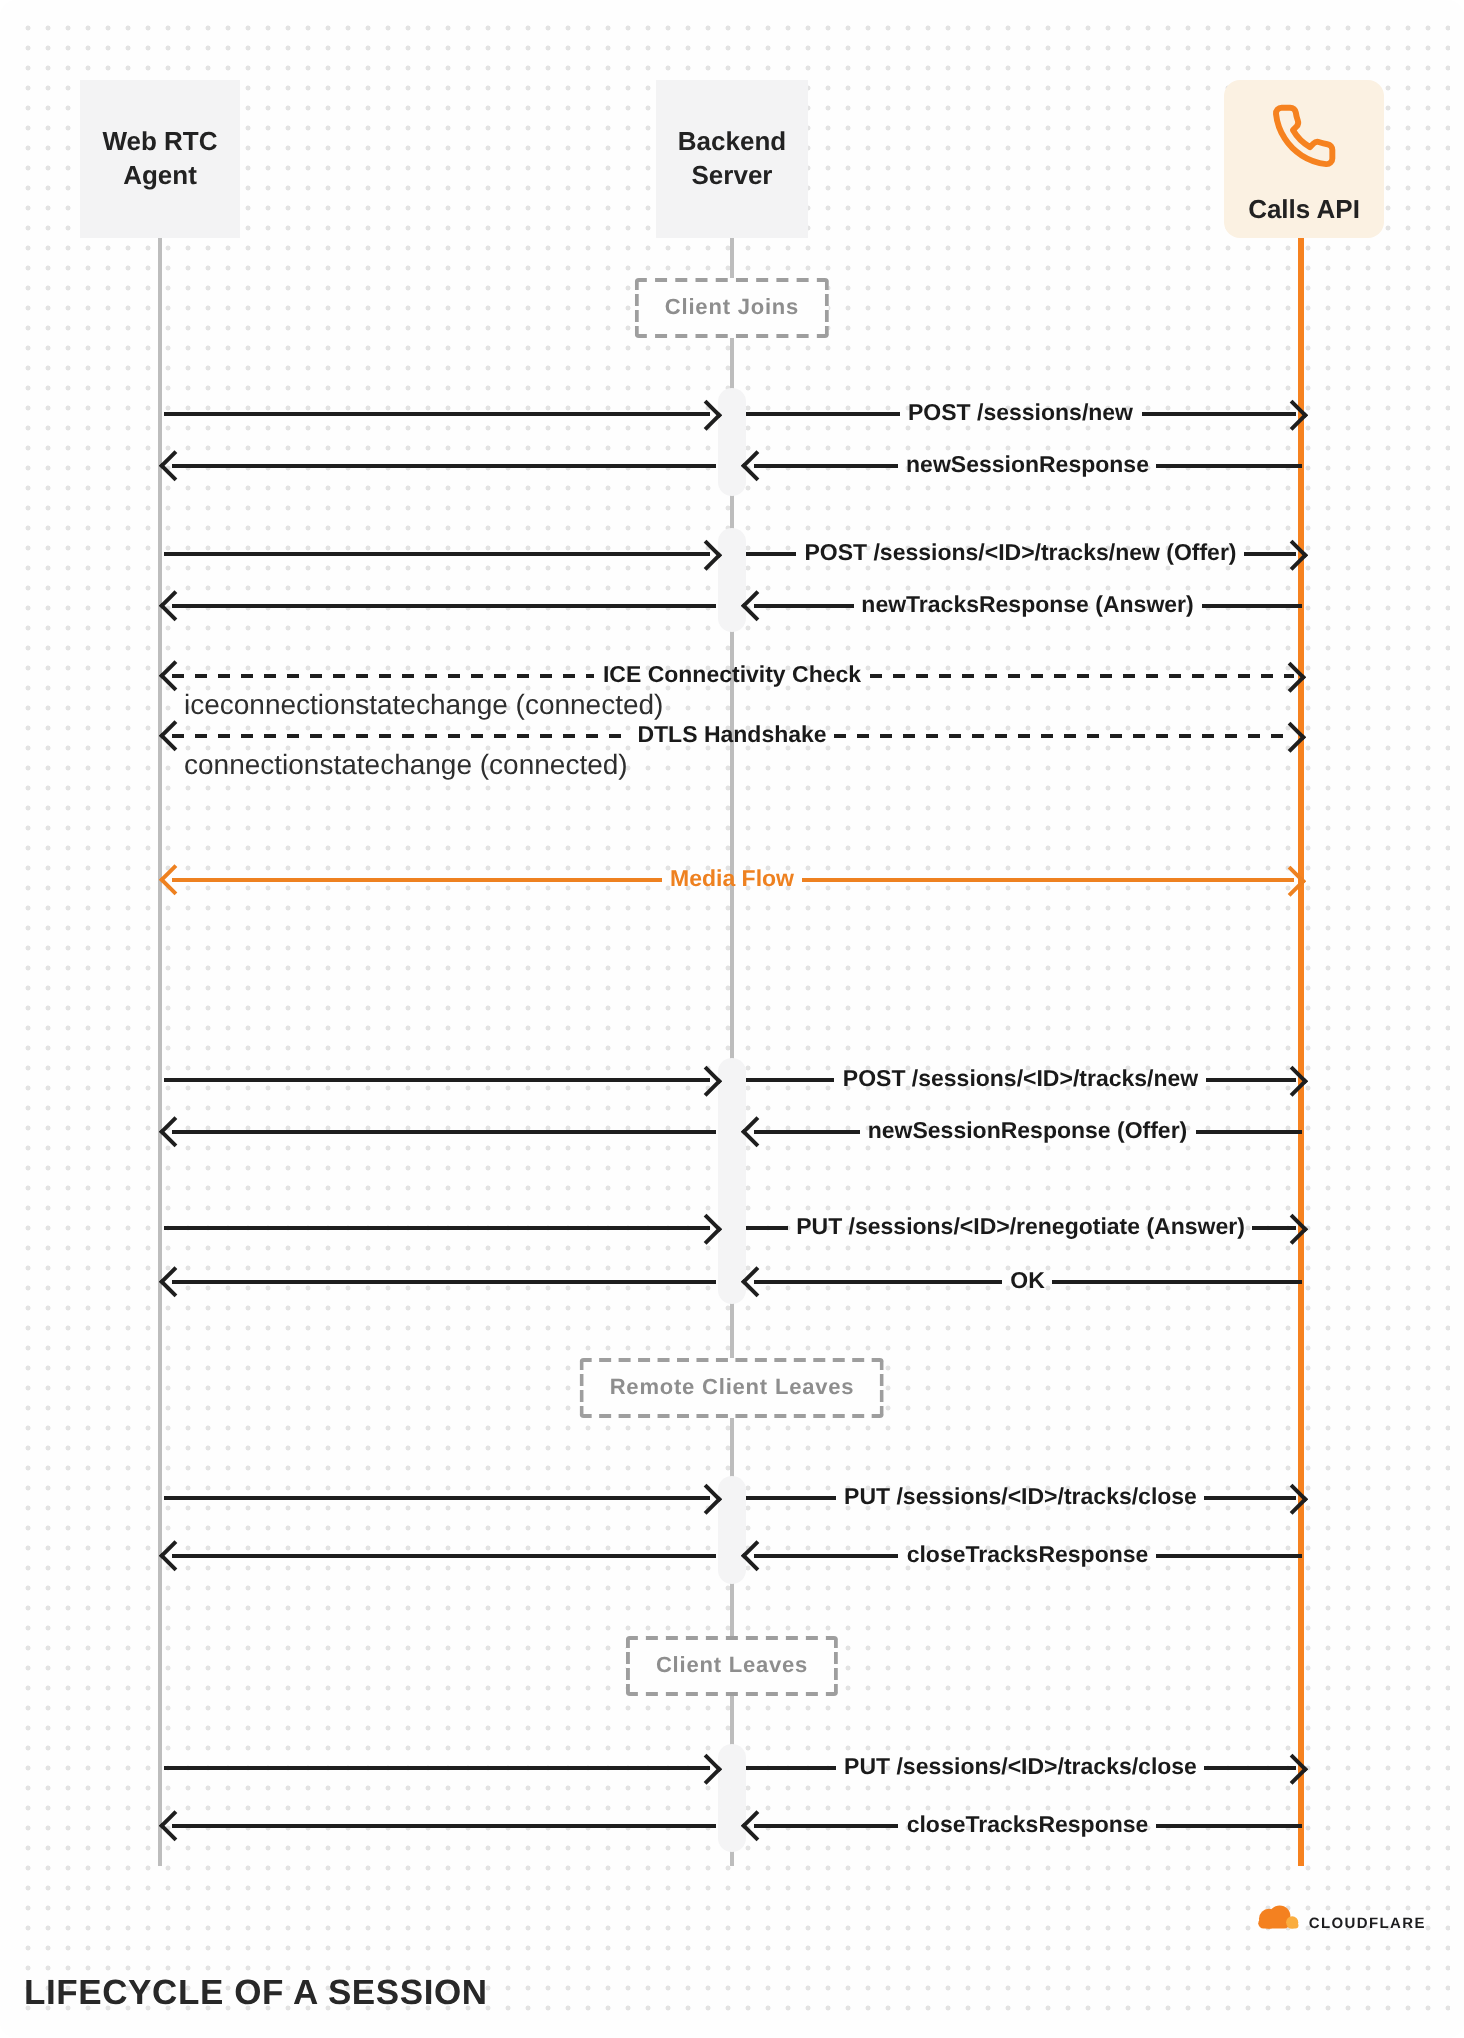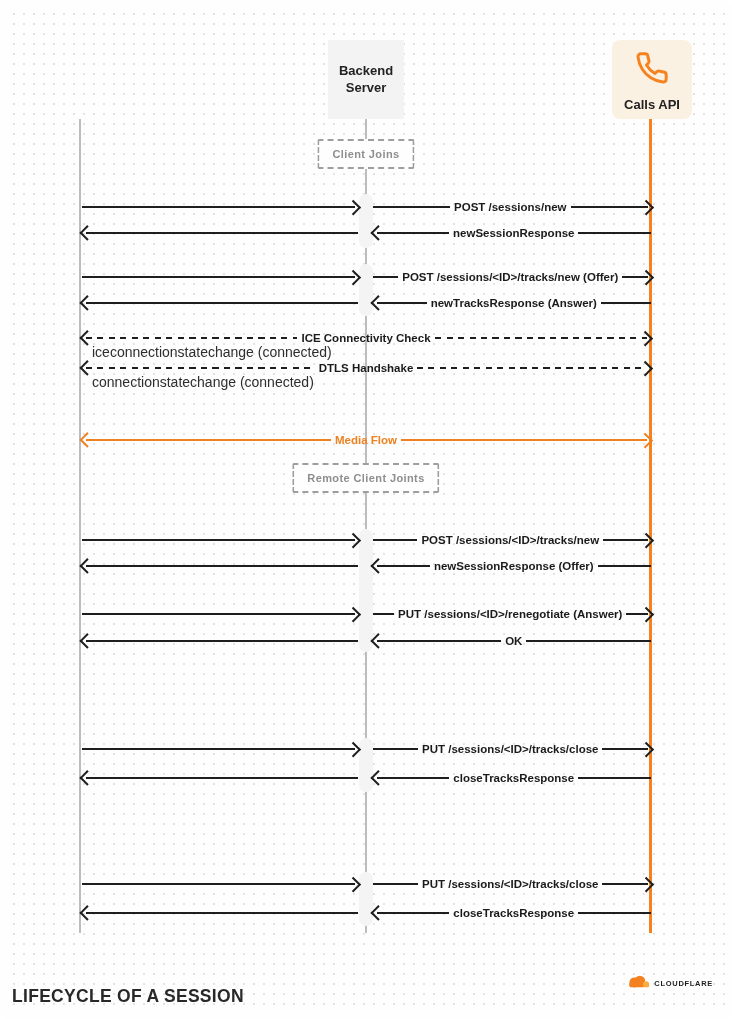--- a/index.html
+++ b/index.html
@@ -44,29 +44,32 @@
   .head{flex:0 0 auto;width:8.5px;height:8.5px;border-top:2.5px solid #1E1E1E;border-right:2.5px solid #1E1E1E;}
   .head-r{transform:rotate(45deg);margin-left:-7px;}
   .head-l{transform:rotate(-135deg);margin-right:-7px;}
   .lbl{font-weight:bold;font-size:11.5px;color:#1A1A1A;white-space:nowrap;padding:0 4px;}
   .orangeline .seg{border-color:#EE8120;}
   .orangeline .head{border-top-color:#EE8120;border-right-color:#EE8120;}
   .orangeline .lbl{color:#EE8120;}
   .sub{position:absolute;font-size:14px;color:#2E2E2E;white-space:nowrap;}
   
   .title{position:absolute;left:12px;top:986px;font-size:17.5px;font-weight:bold;color:#282828;letter-spacing:.3px;}
-  .brand{position:absolute;right:19px;top:974px;display:flex;align-items:center;gap:3px;}
+  .brand{position:absolute;right:19px;top:951px;display:flex;align-items:center;gap:3px;}
   .brand-name{font-size:7.5px;font-weight:bold;letter-spacing:.7px;color:#1D1D1F;}
 </style>
 </head>
 <body>
 
 <div class="canvas">
   <div class="dots"></div>
 
+  <div class="actor actor-grey" style="left:40px;width:80px;">
+    <span>Web RTC Agent</span>
+  </div>
   <div class="actor actor-calls" style="left:612px;width:80px;">
     <span class="phone">
       <svg width="34" height="34" viewBox="0 0 24 24" fill="none" stroke="#F6821F" stroke-width="2.1" stroke-linecap="round" stroke-linejoin="round">
         <path d="M22 16.92v3a2 2 0 0 1-2.18 2 19.79 19.79 0 0 1-8.63-3.07 19.5 19.5 0 0 1-6-6 19.79 19.79 0 0 1-3.07-8.67A2 2 0 0 1 4.11 2h3a2 2 0 0 1 2 1.72 12.84 12.84 0 0 0 .7 2.81 2 2 0 0 1-.45 2.11L8.09 9.91a16 16 0 0 0 6 6l1.27-1.27a2 2 0 0 1 2.11-.45 12.84 12.84 0 0 0 2.81.7A2 2 0 0 1 22 16.92z"></path>
       </svg>
     </span>
     <span>Calls API</span>
   </div>
   <div class="actor actor-grey" style="left:328px;width:76px;">
     <span>Backend Server</span>
@@ -76,21 +79,22 @@
   <div class="lifeline grey" style="left:365px;"></div>
   <div class="lifeline orange" style="left:649px;"></div>
 
   <div class="bar" style="top:194px;height:54px;"></div>
   <div class="bar" style="top:264px;height:52px;"></div>
   <div class="bar" style="top:529px;height:123px;"></div>
   <div class="bar" style="top:738px;height:54px;"></div>
   <div class="bar" style="top:872px;height:54px;"></div>
 
   <div class="section" style="top:139px;">Client Joins</div>
-  <div class="section" style="top:463px;">Remote Client Joints</div>
+  <div class="section" style="top:679px;">Remote Client Leaves</div>
+  <div class="section" style="top:818px;">Client Leaves</div>
 
   <div id="msg-layer">
       <div class="arrow" style="left: 82px; top: 196px; width: 276px;">
         <i class="seg full"></i>
         <i class="head head-r"></i>
       </div>
       <div class="arrow" style="left: 373px; top: 196px; width: 278px;">
         <i class="seg"></i>
         <b class="lbl">POST /sessions/new</b>
         <i class="seg"></i>

